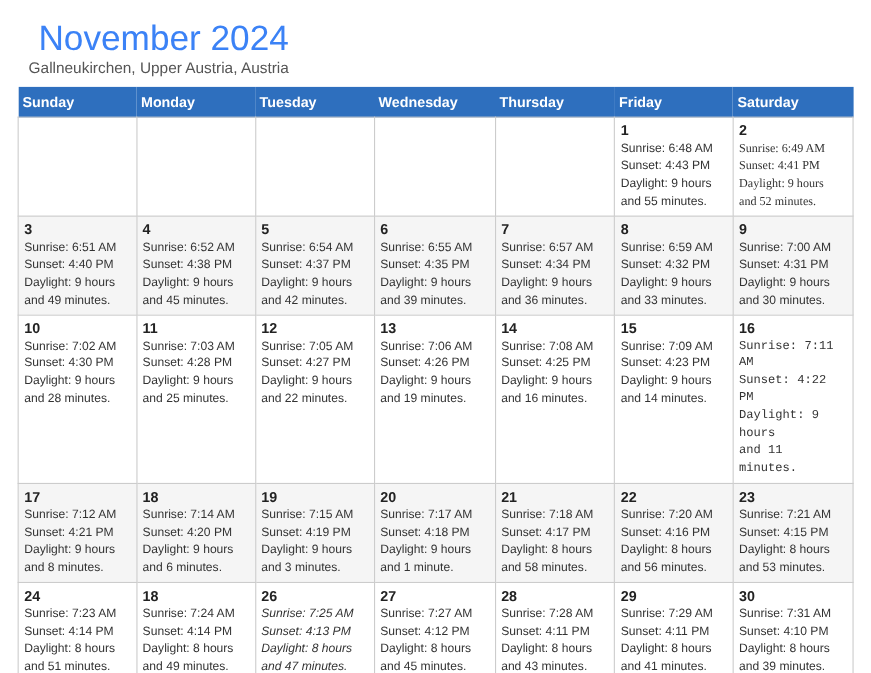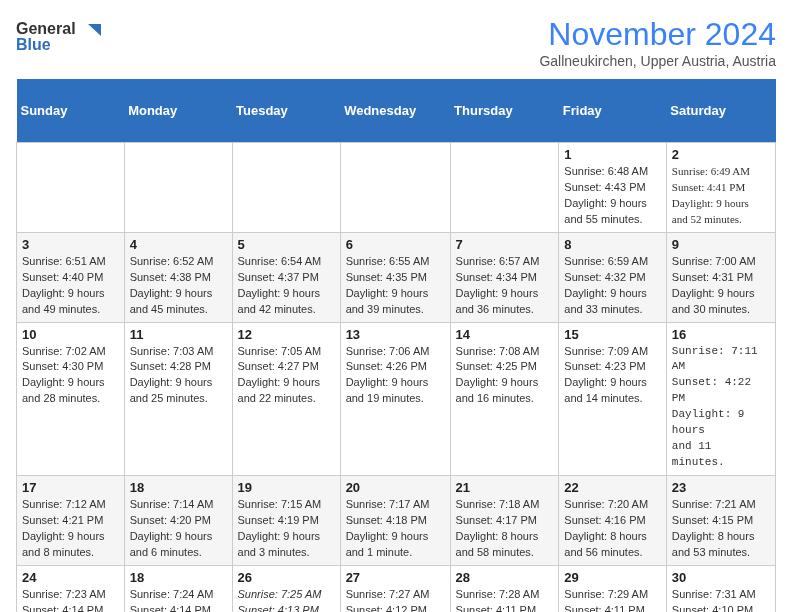--- a/index.html
+++ b/index.html
@@ -25,30 +25,31 @@
       text-align: right;
     }
     .month-title {
       font-size: 32px;
       color: #3b82f6;
       font-weight: normal;
     }
     .location-subtitle {
       font-size: 14px;
       color: #555;
+      margin-left: 10px;
     }
     table {
       width: 100%;
       border-collapse: collapse;
       font-size: 11px;
     }
     thead tr th {
       background: #2e6fbe;
       color: #fff;
-      padding: 24px 4px;
+      padding: 6px 4px;
       text-align: left;
       font-size: 13px;
       font-weight: bold;
     }
     tbody tr td {
       border: 1px solid #ccc;
       vertical-align: top;
       padding: 4px 5px;
       width: 113px;
       min-height: 80px;
@@ -71,27 +72,20 @@
       line-height: 1.45;
     }
     .empty-cell {
       background: #fff !important;
     }
   </style>
 </head>
 <body>
 
 <div class="header">
-  <div class="logo">
-    <svg width="90" height="38" viewBox="0 0 90 38">
-      <text x="0" y="18" font-size="16" font-weight="bold" fill="#333" font-family="Arial">General</text>
-      <polygon points="72,8 85,8 85,20" fill="#2e6fbe"></polygon>
-      <text x="0" y="34" font-size="16" font-weight="bold" fill="#2e6fbe" font-family="Arial">Blue</text>
-    </svg>
-  </div>
   <div class="title-block">
     <div class="month-title">November 2024</div>
     <div class="location-subtitle">Gallneukirchen, Upper Austria, Austria</div>
   </div>
 </div>
 
 <table>
   <thead>
     <tr id="header-row">
         <th>Sunday</th>

